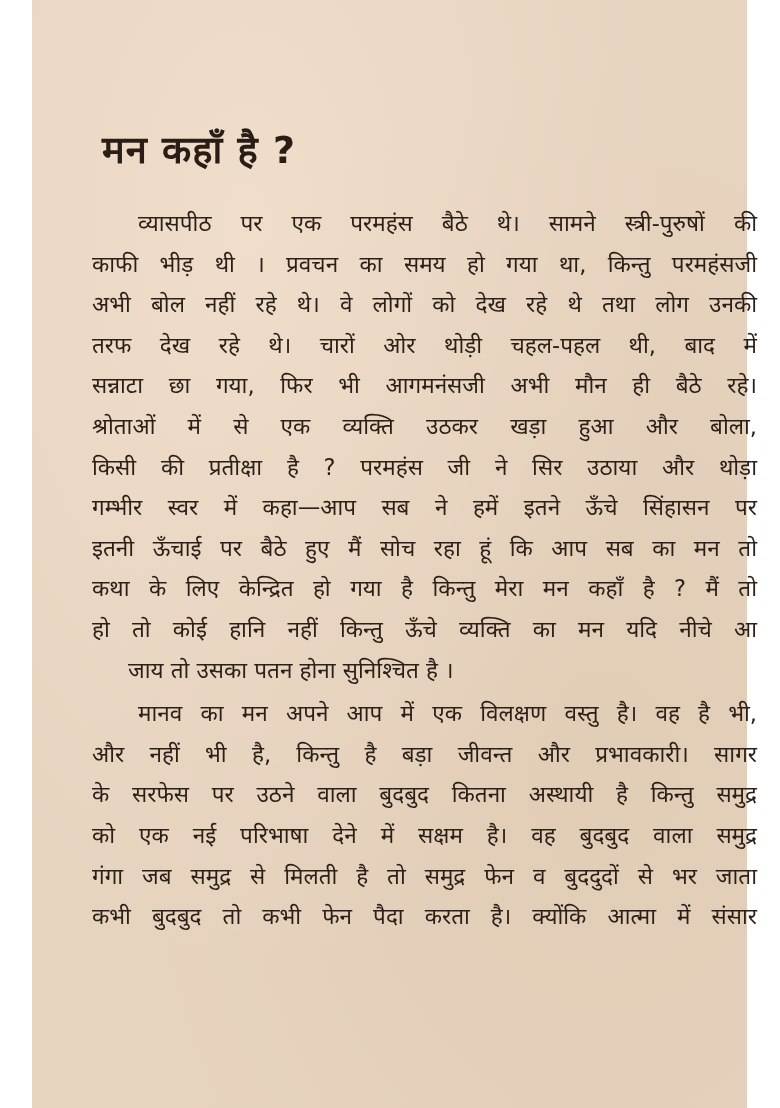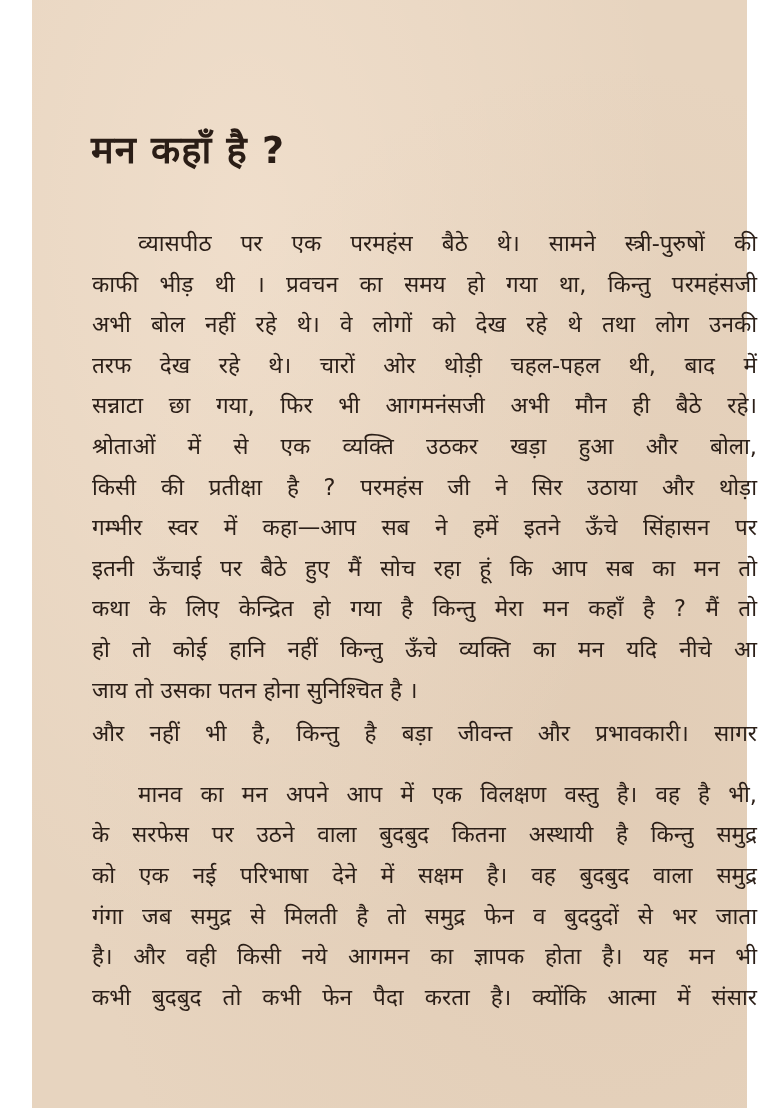--- a/index.html
+++ b/index.html
@@ -31,21 +31,21 @@
       color: rgba(120, 95, 75, 0.10);
       font-family: "DejaVu Sans", sans-serif;
       font-size: 20px;
       white-space: nowrap;
       overflow: hidden;
       letter-spacing: 1px;
       transform: scaleX(-1);
     }
     .title {
       position: absolute;
-      left: 59px;
+      left: 70px;
       top: 122px;
       margin: 0;
       font-family: "DejaVu Sans", sans-serif;
       font-weight: bold;
       font-size: 38px;
       color: #2a1d16;
       letter-spacing: 1px;
     }
     .body-text {
       position: absolute;
@@ -59,24 +59,24 @@
     .line {
       height: 40.6px;
       line-height: 40.6px;
       white-space: nowrap;
       text-align: justify;
       text-align-last: justify;
       overflow: visible;
     }
     .line.indent {
       padding-left: 46px;
-      margin-top: 20px;
     }
     .line.last {
       text-align-last: left;
+      margin-left: 36px;
     }
     .para-gap {
       height: 3px;
     }
   </style>
 </head>
 <body>
 
 <div class="page">
 
@@ -99,23 +99,22 @@
       <div class="line">गम्भीर स्वर में कहा—आप सब ने हमें इतने ऊँचे सिंहासन पर</div>
       <div class="line">इतनी ऊँचाई पर बैठे हुए मैं सोच रहा हूं कि आप सब का मन तो</div>
       <div class="line">कथा के लिए केन्द्रित हो गया है किन्तु मेरा मन कहाँ है ? मैं तो</div>
       <div class="line">हो तो कोई हानि नहीं किन्तु ऊँचे व्यक्ति का मन यदि नीचे आ</div>
       <div class="line last">जाय तो उसका पतन होना सुनिश्चित है ।</div>
     </div>
 
     <div class="para-gap"></div>
 
     <div>
+      <div class="line indent">मानव का मन अपने आप में एक विलक्षण वस्तु है। वह है भी,</div>
       <div class="line">और नहीं भी है, किन्तु है बड़ा जीवन्त और प्रभावकारी। सागर</div>
-      <div class="line indent">मानव का मन अपने आप में एक विलक्षण वस्तु है। वह है भी,</div>
       <div class="line">के सरफेस पर उठने वाला बुदबुद कितना अस्थायी है किन्तु समुद्र</div>
       <div class="line">को एक नई परिभाषा देने में सक्षम है। वह बुदबुद वाला समुद्र</div>
       <div class="line">गंगा जब समुद्र से मिलती है तो समुद्र फेन व बुददुदों से भर जाता</div>
-      <div class="line">है। और वही किसी नये आगमन का ज्ञापक होता है। यह मन भी</div>
       <div class="line">कभी बुदबुद तो कभी फेन पैदा करता है। क्योंकि आत्मा में संसार</div>
 
     </div>
   </div>
 </div>
 
 </body></html>

